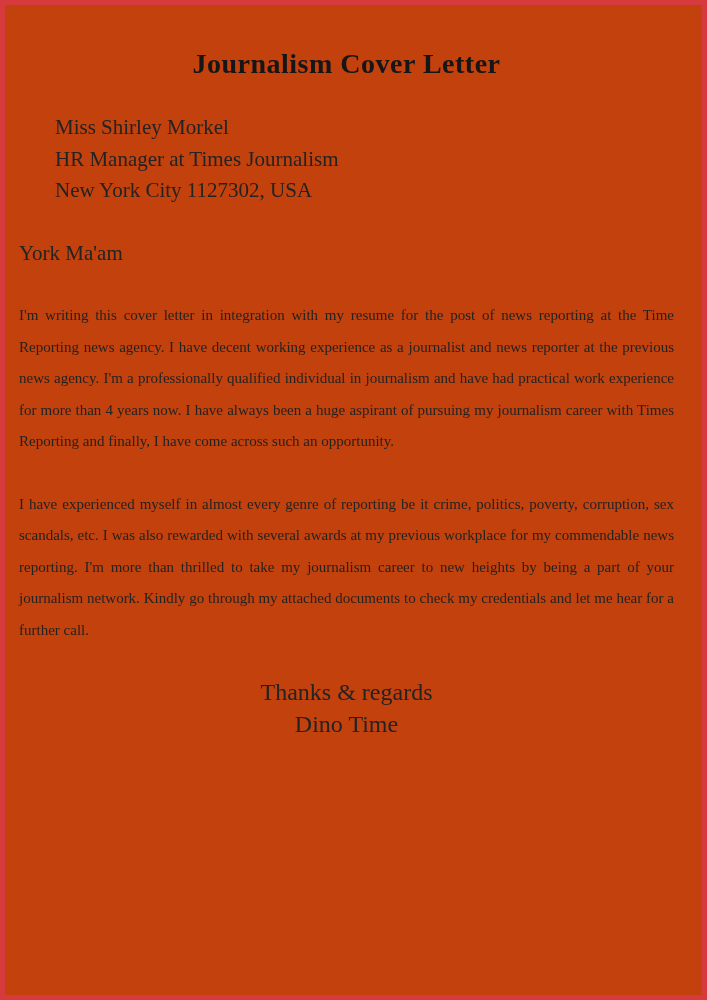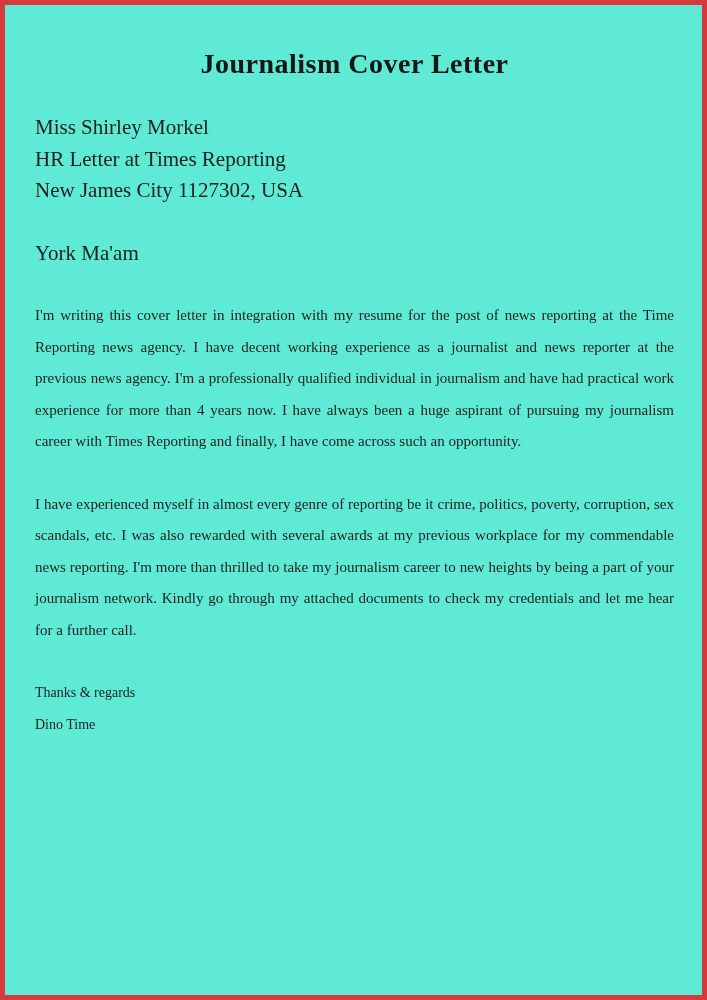--- a/index.html
+++ b/index.html
@@ -5,67 +5,69 @@
   html, body {
     margin: 0;
     padding: 0;
     background: #ffffff;
   }
   .page {
     box-sizing: border-box;
     width: 707px;
     height: 1000px;
     border: 5px solid #d73a3c;
-    background: #5eead4;
-    padding: 0 28px 0 30px;
+    background: #c2410c;
+    padding: 0 28px 0 14px;
     overflow: hidden;
     font-family: "Liberation Serif", "DejaVu Serif", serif;
     color: #232323;
   }
   .title {
     font-size: 28px;
     font-weight: bold;
     text-align: center;
     color: #161616;
     margin: 43px 0 0 0;
     letter-spacing: 0.5px;
   }
   .address {
     margin-top: 32px;
     font-size: 21px;
     line-height: 31.5px;
+    margin-left: 36px;
   }
   .salutation {
     margin: 31px 0 0 0;
     font-size: 21px;
     line-height: 31.5px;
   }
   .body-para {
     margin: 31px 0 0 0;
     font-size: 15px;
     line-height: 31.5px;
     text-align: justify;
   }
   .closing-block {
     margin-top: 31px;
-    font-size: 14px;
+    font-size: 24px;
     line-height: 31.5px;
+    text-align: center;
   }
 </style>
 </head>
 <body>
 
 <div class="page">
 
   <h1 class="title">Journalism Cover Letter</h1>
 
   <div class="address">
     <div>Miss Shirley Morkel</div>
-    <div>HR Letter at Times Reporting</div>
-    <div>New James City 1127302, USA</div>
+    <div>HR Manager at Times Journalism</div>
+    <div>New York City 1127302, USA</div>
   </div>
 
   <p class="salutation">York Ma'am</p>
 
   <p class="body-para">I'm writing this cover letter in integration with my resume for the post of news reporting at the Time Reporting news agency. I have decent working experience as a journalist and news reporter at the previous news agency. I'm a professionally qualified individual in journalism and have had practical work experience for more than 4 years now. I have always been a huge aspirant of pursuing my journalism career with Times Reporting and finally, I have come across such an opportunity.</p>
 
   <p class="body-para">I have experienced myself in almost every genre of reporting be it crime, politics, poverty, corruption, sex scandals, etc. I was also rewarded with several awards at my previous workplace for my commendable news reporting. I'm more than thrilled to take my journalism career to new heights by being a part of your journalism network. Kindly go through my attached documents to check my credentials and let me hear for a further call.</p>
 
   <div class="closing-block">
     <div>Thanks &amp; regards</div>

